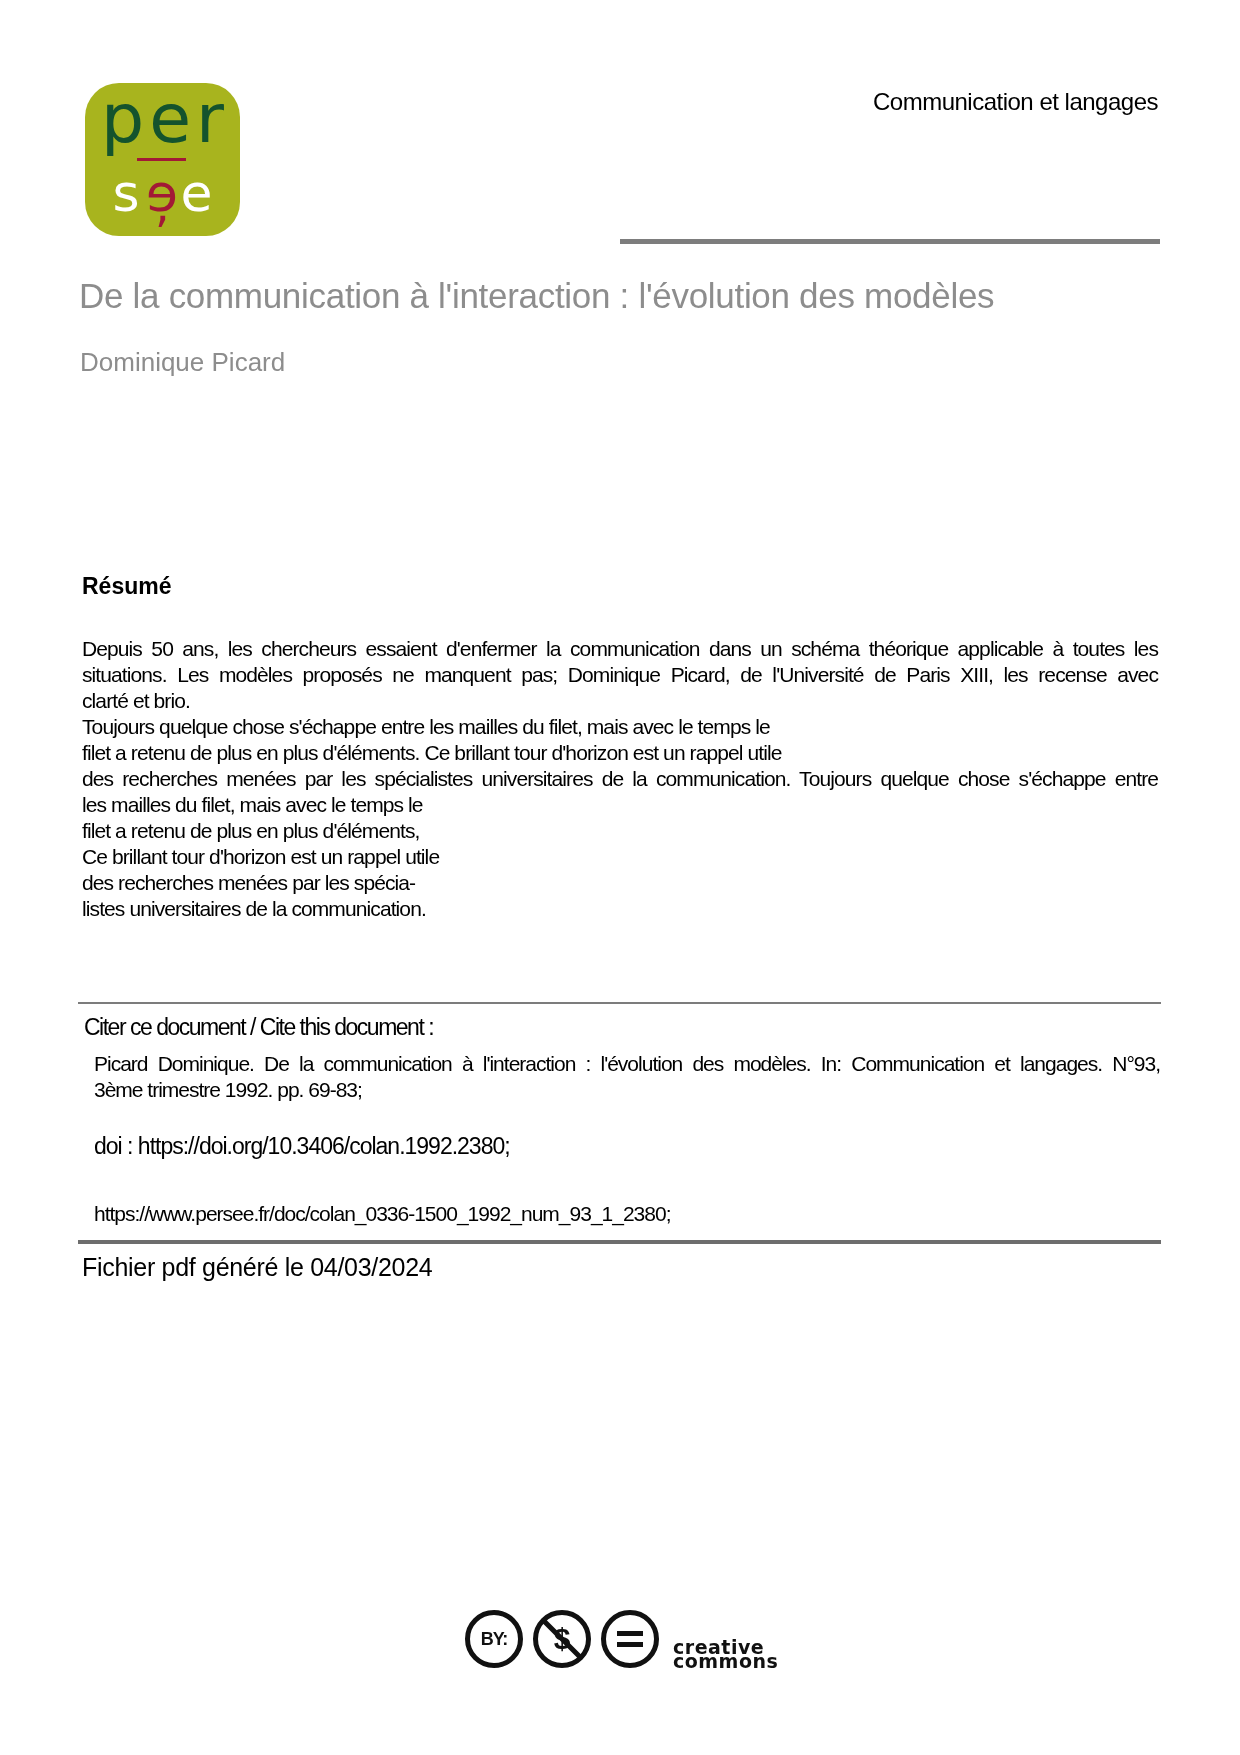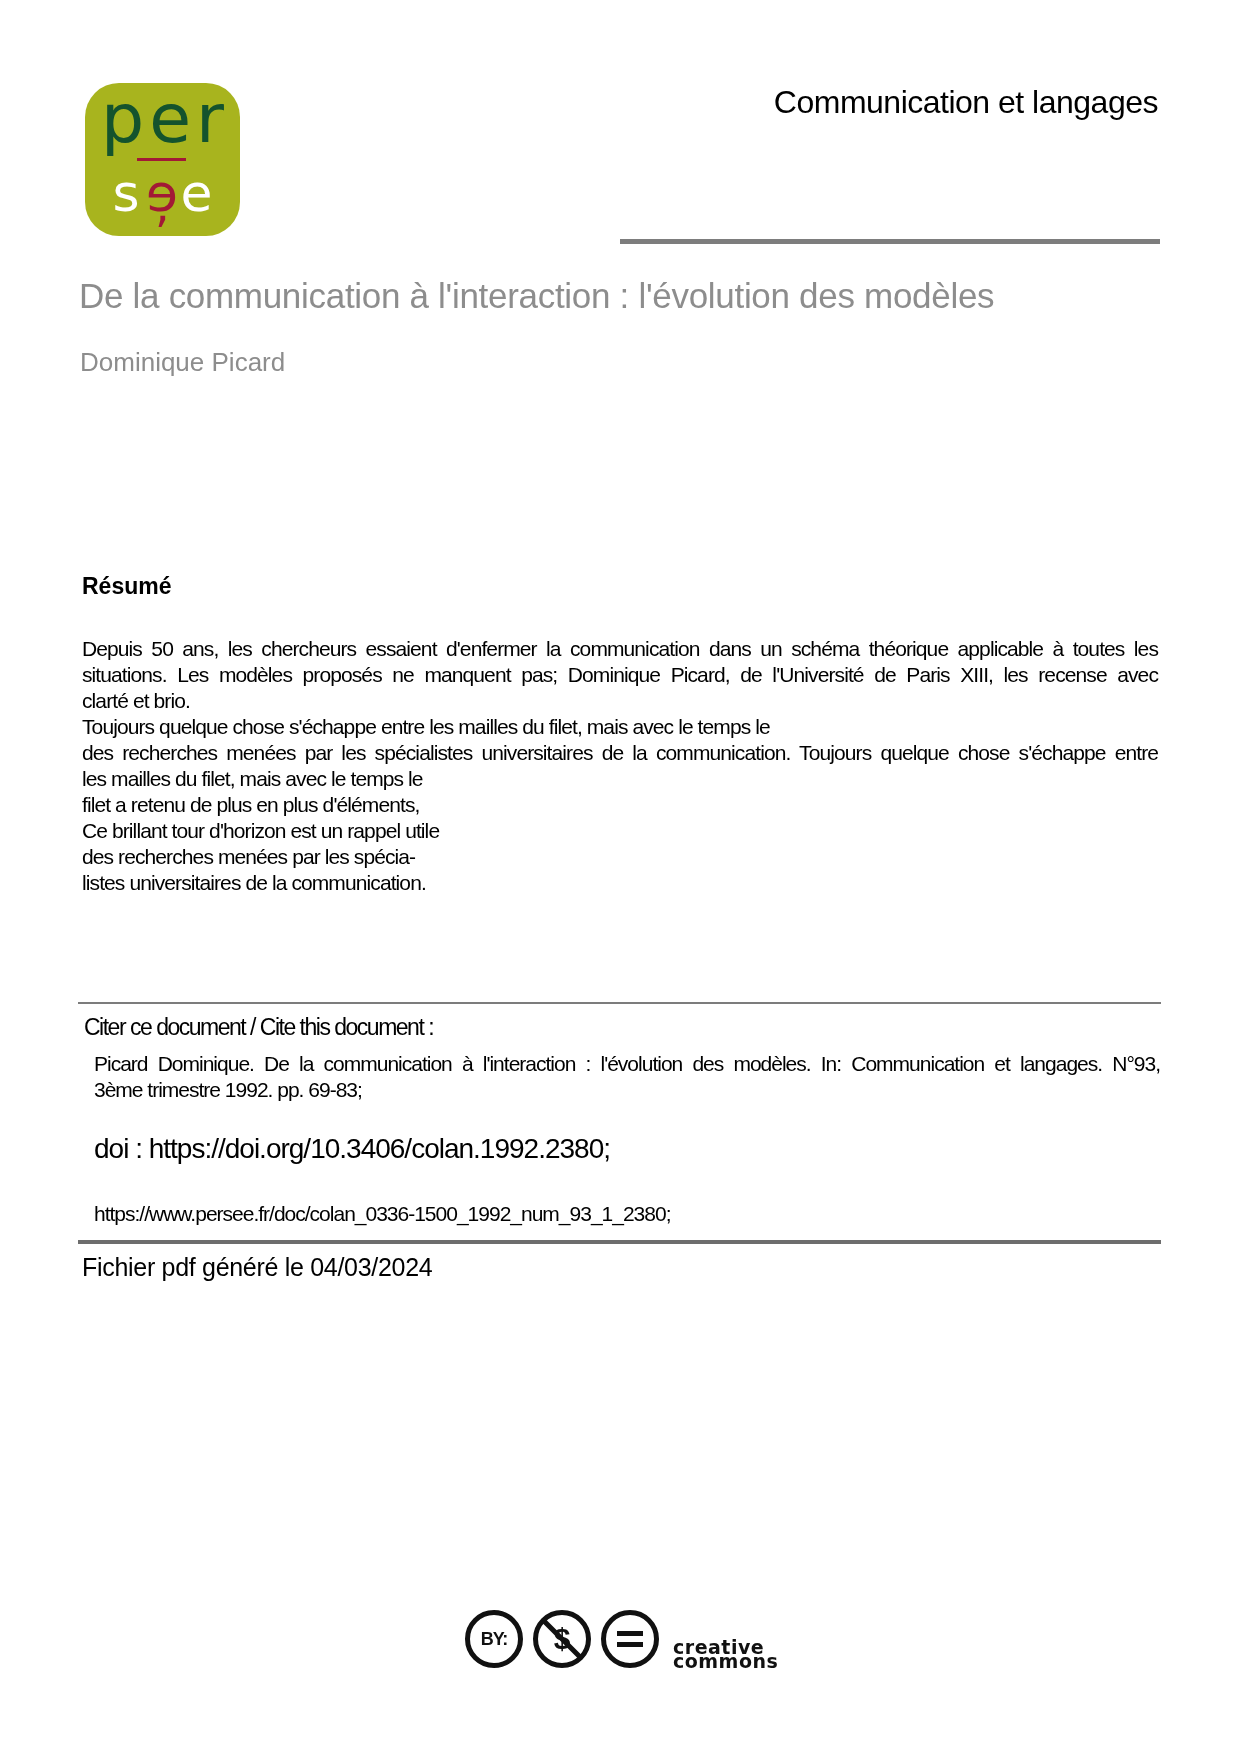--- a/index.html
+++ b/index.html
@@ -14,21 +14,21 @@
         color:#14532d;letter-spacing:5px;text-indent:5px;}
   .logo-rule{position:absolute;left:52px;top:75px;width:49px;height:3px;background:#a21936;}
   .logo-see{position:absolute;left:0;right:0;top:82px;text-align:center;
         font-family:"DejaVu Sans",sans-serif;font-size:52px;line-height:56px;
         color:#ffffff;letter-spacing:3px;text-indent:3px;}
   .flip{display:inline-block;transform:scaleX(-1);color:#a21936;}
   .logo-comma{position:absolute;left:70px;top:96px;font-family:"DejaVu Sans",sans-serif;
         font-size:46px;color:#a21936;}
 
   
-  .journal{position:absolute;top:86px;right:82px;font-size:32px;line-height:32px;
+  .journal{position:absolute;top:86px;right:82px;font-size:24px;line-height:32px;
         letter-spacing:-0.5px;color:#000;}
   .bar{position:absolute;left:620px;top:239px;width:540px;height:5px;background:#7d7d7d;}
 
   
   .title{position:absolute;left:79px;top:277px;width:1040px;font-size:35px;line-height:38px;
         letter-spacing:-0.3px;color:#8d8d8d;white-space:nowrap;}
   .author{position:absolute;left:80px;top:347px;font-size:26px;color:#8d8d8d;}
 
   
   .resume-h{position:absolute;left:82px;top:573px;font-size:23px;font-weight:bold;}
@@ -38,21 +38,21 @@
   .abstract .full{white-space:normal;text-align:justify;text-align-last:justify;}
 
   
   .rule-thin{position:absolute;left:78px;top:1002px;width:1083px;height:2px;background:#7c7c7c;}
   .cite-h{position:absolute;left:84px;top:1014px;font-size:23px;font-weight:normal;
         letter-spacing:-1.5px;}
   .cite{position:absolute;left:94px;top:1051px;width:1066px;font-size:21px;
         line-height:26px;letter-spacing:-1px;}
   .cite .full{text-align:justify;text-align-last:justify;}
   .cite .ln{white-space:nowrap;}
-  .doi{position:absolute;left:94px;top:1133px;font-size:28px;letter-spacing:-1px;
+  .doi{position:absolute;left:94px;top:1133px;font-size:23px;letter-spacing:-1px;
         color:#000;text-decoration:none;white-space:nowrap;}
   .url{position:absolute;left:94px;top:1188px;font-size:21px;letter-spacing:-1px;
         color:#000;text-decoration:none;white-space:nowrap;margin-top:14px;}
   .rule-thick{position:absolute;left:78px;top:1240px;width:1083px;height:4px;background:#6d6d6d;}
   .generated{position:absolute;left:82px;top:1253px;font-size:25px;letter-spacing:-0.3px;}
 
   
   .cc{position:absolute;left:465px;top:1610px;height:58px;display:flex;align-items:flex-end;gap:10px;}
   .cc-circle{width:58px;height:58px;box-sizing:border-box;border:5px solid #111;
         border-radius:50%;position:relative;display:flex;align-items:center;justify-content:center;
@@ -83,20 +83,21 @@
 
   <div class="title">De la communication à l'interaction : l'évolution des modèles</div>
   <div class="author">Dominique Picard</div>
 
   <div class="resume-h">Résumé</div>
   <div class="abstract">
     <div class="ln full">Depuis 50 ans, les chercheurs essaient d'enfermer la communication dans un schéma théorique applicable à toutes les</div>
     <div class="ln full">situations. Les modèles proposés ne manquent pas; Dominique Picard, de l'Université de Paris XIII, les recense avec</div>
     <div class="ln">clarté et brio.</div>
     <div class="ln">Toujours quelque chose s'échappe entre les mailles du filet, mais avec le temps le</div>
+    <div class="ln">filet a retenu de plus en plus d'éléments. Ce brillant tour d'horizon est un rappel utile</div>
     <div class="ln full">des recherches menées par les spécialistes universitaires de la communication. Toujours quelque chose s'échappe entre</div>
     <div class="ln">les mailles du filet, mais avec le temps le</div>
     <div class="ln">filet a retenu de plus en plus d'éléments,</div>
     <div class="ln">Ce brillant tour d'horizon est un rappel utile</div>
     <div class="ln">des recherches menées par les spécia-</div>
     <div class="ln">listes universitaires de la communication.</div>
   </div>
 
   <div class="rule-thin"></div>
   <div class="cite-h">Citer ce document / Cite this document :</div>

